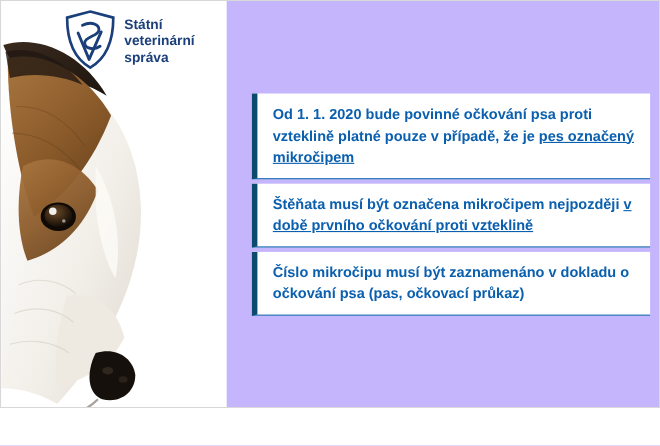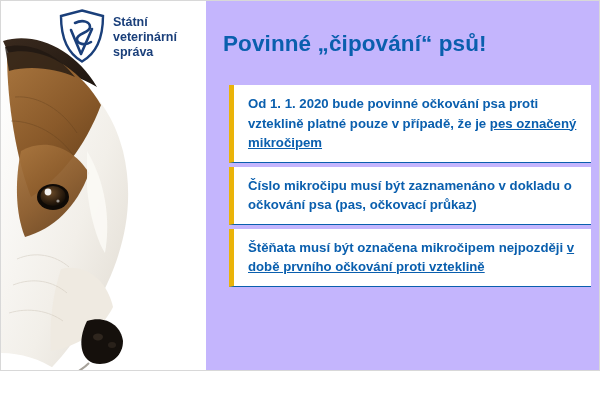--- a/index.html
+++ b/index.html
@@ -73,21 +73,21 @@
   
   .panels {
     position: absolute;
     left: 228px;
     top: 84px;
     width: 362px;
   }
   .panel {
     position: relative;
     background: #ffffff;
-    border-left: 5px solid #eab308;
+    border-left: 5px solid #0c4a6e;
     border-bottom: 1px solid #0a5fae;
     padding: 9px 8px 9px 14px;
     margin-bottom: 4px;
     box-sizing: border-box;
   }
   .panel-text {
     font-size: 13.2px;
     line-height: 19.5px;
     color: #0a5fae;
     font-weight: bold;
@@ -175,27 +175,26 @@
     <svg class="logo-mark" viewBox="0 0 46 54" xmlns="http://www.w3.org/2000/svg">
       <path d="M23 1.5 L44 7 C44 28 38 44 23 52.5 C8 44 2 28 2 7 Z" fill="none" stroke="#1a3f7a" stroke-width="2.4"></path>
       <path d="M16 14 C24 10 31 13 31 18 C31 24 18 24 18 30 C18 35 26 37 32 33" fill="none" stroke="#1a3f7a" stroke-width="2.6" stroke-linecap="round"></path>
       <path d="M12 21 L22 45 L33 20" fill="none" stroke="#1a3f7a" stroke-width="2.6" stroke-linecap="round" stroke-linejoin="round"></path>
     </svg>
     <div class="logo-text">Státní
 veterinární
 správa</div>
   </div>
 
-  <div class="title">Povinné „čipování“ psů!</div>
 
   <div class="panels">
     <div class="panel">
       <div class="panel-text"><span>Od 1. 1. 2020 bude povinné očkování psa proti vzteklině platné pouze v případě, že je </span><u>pes označený mikročipem</u></div>
     </div>
     <div class="panel">
+      <div class="panel-text"><span>Štěňata musí být označena mikročipem nejpozději </span><u>v době prvního očkování proti vzteklině</u></div>
+    </div>
+    <div class="panel">
       <div class="panel-text"><span>Číslo mikročipu musí být zaznamenáno v dokladu o očkování psa (pas, očkovací průkaz)</span></div>
     </div>
-    <div class="panel">
-      <div class="panel-text"><span>Štěňata musí být označena mikročipem nejpozději </span><u>v době prvního očkování proti vzteklině</u></div>
-    </div>
   </div>
 
 </div>
 
 </body></html>

